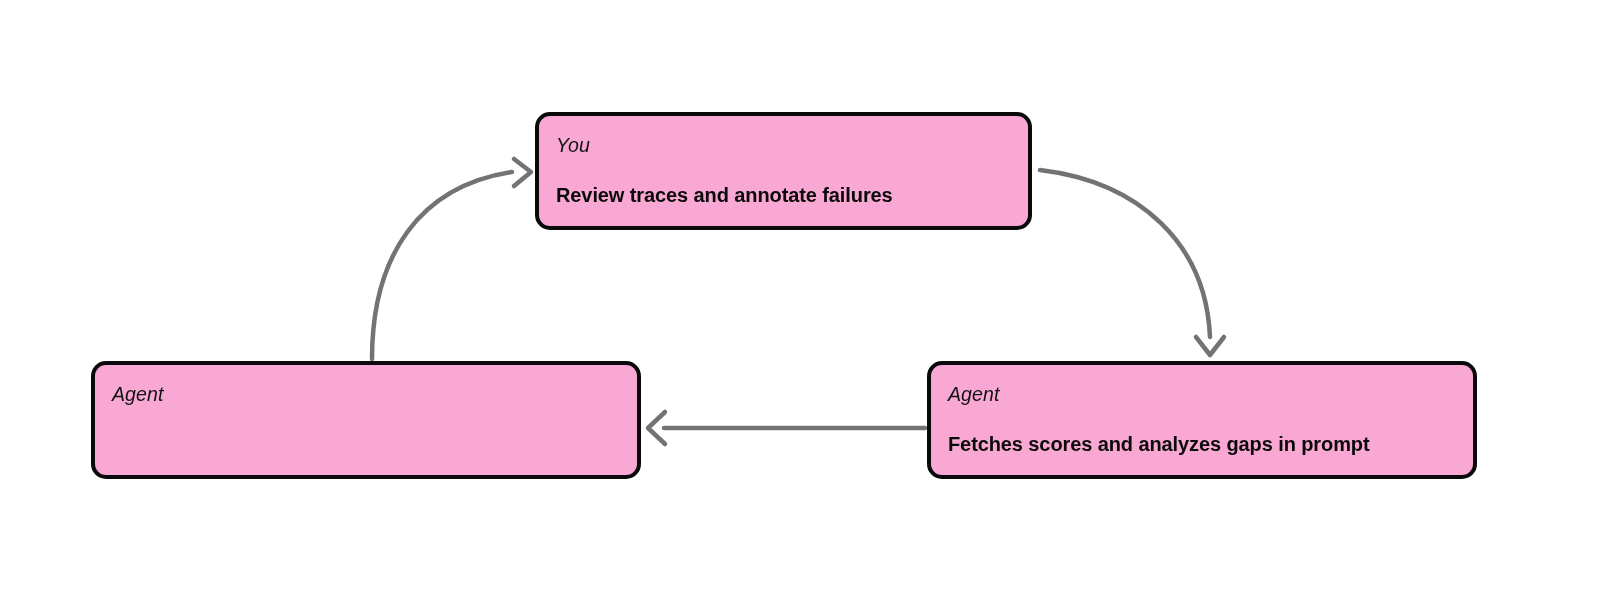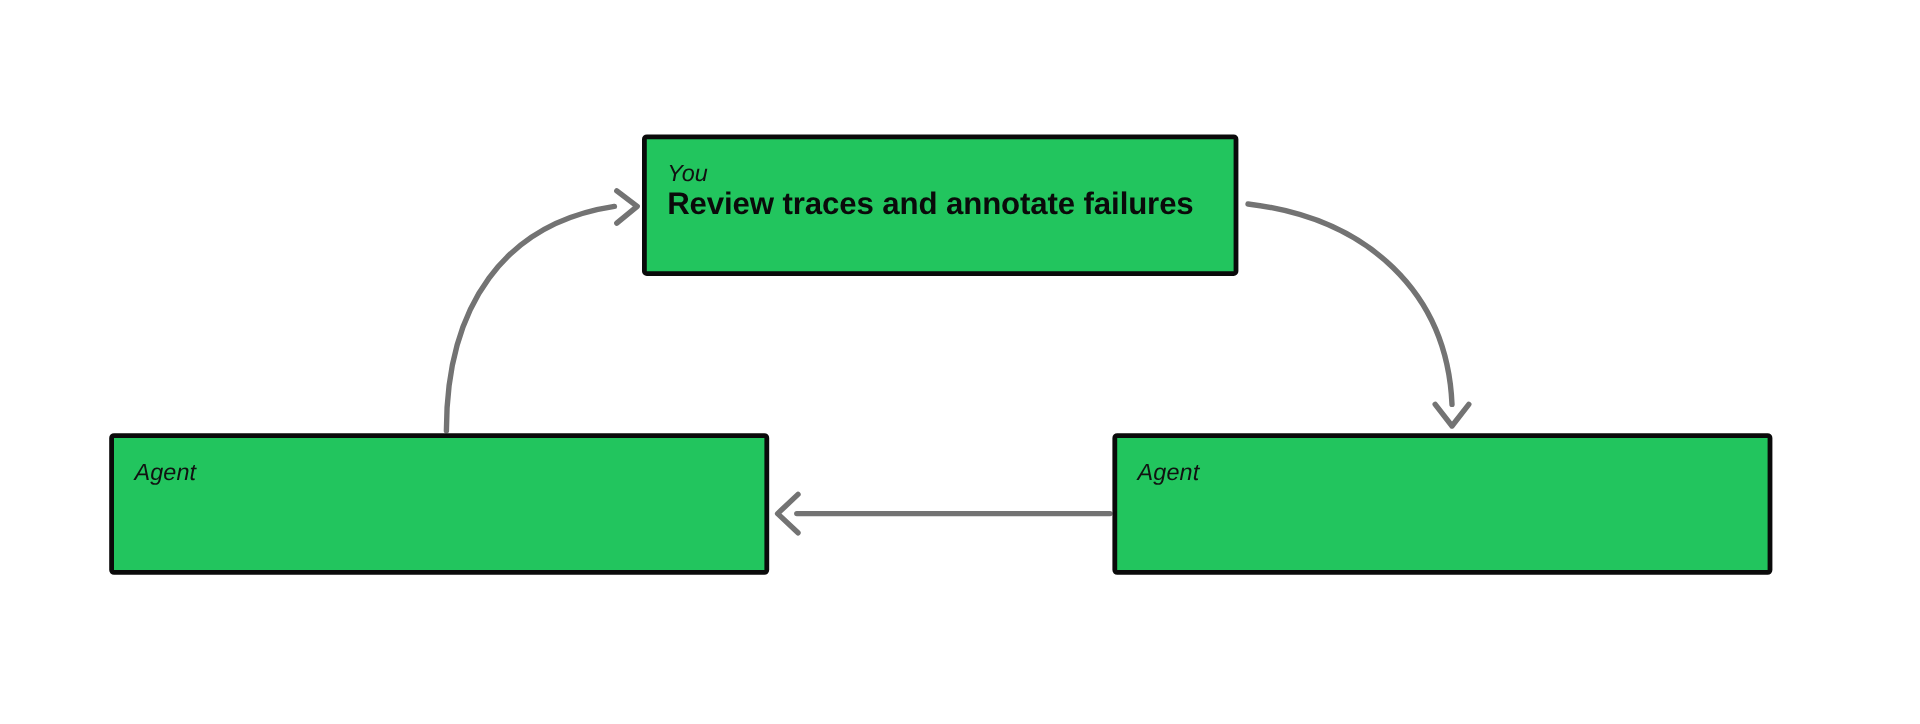--- a/index.html
+++ b/index.html
@@ -22,39 +22,40 @@
     position: absolute;
     left: 0;
     top: 0;
     width: 1600px;
     height: 603px;
     pointer-events: none;
   }
   .node {
     position: absolute;
     box-sizing: border-box;
-    background: #22c55e;
+    background: #f9a8d4;
     border: 4px solid #0a0a0a;
-    border-radius: 4px;
+    border-radius: 15px;
     padding: 18px 17px 0 17px;
     z-index: 2;
   }
   .node-role {
     font-style: italic;
     font-weight: 400;
     font-size: 19.5px;
     line-height: 22px;
     color: #111111;
     letter-spacing: 0.1px;
   }
   .node-title {
     font-weight: 700;
-    font-size: 26px;
+    font-size: 20px;
     line-height: 26px;
     color: #0a0a0a;
+    margin-top: 26px;
     letter-spacing: -0.1px;
     white-space: nowrap;
   }
   #node-you      { left: 535px; top: 112px; width: 497px; height: 118px; }
   #node-updates  { left: 91px;  top: 361px; width: 550px; height: 118px; }
   #node-fetches  { left: 927px; top: 361px; width: 550px; height: 118px; }
 </style>
 </head>
 <body>
 
@@ -82,15 +83,16 @@
     <div class="node-role">You</div>
     <div class="node-title">Review traces and annotate failures</div>
   </div>
 
   <div class="node" id="node-updates">
     <div class="node-role">Agent</div>
   </div>
 
   <div class="node" id="node-fetches">
     <div class="node-role">Agent</div>
+    <div class="node-title">Fetches scores and analyzes gaps in prompt</div>
   </div>
 
 </div>
 
 </body></html>

